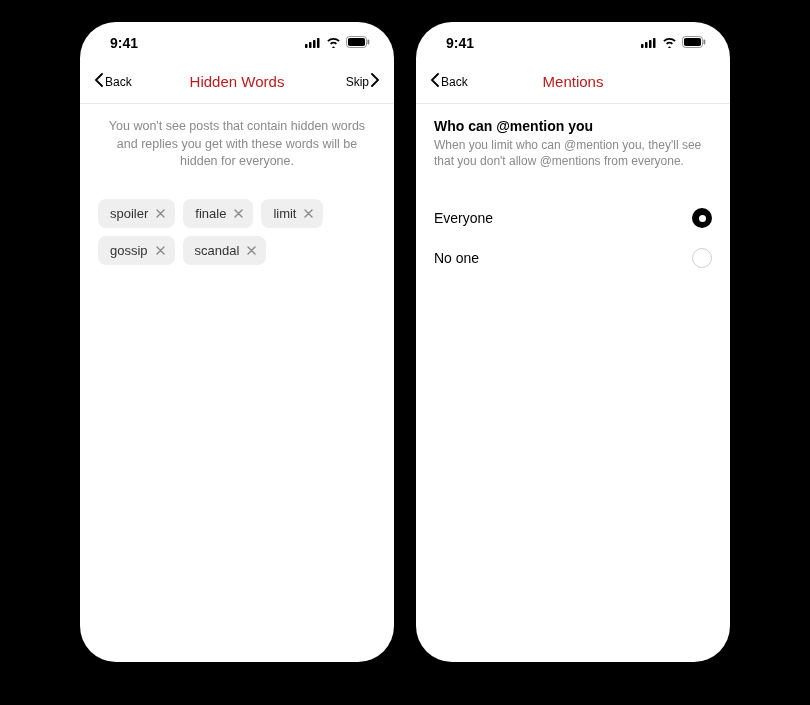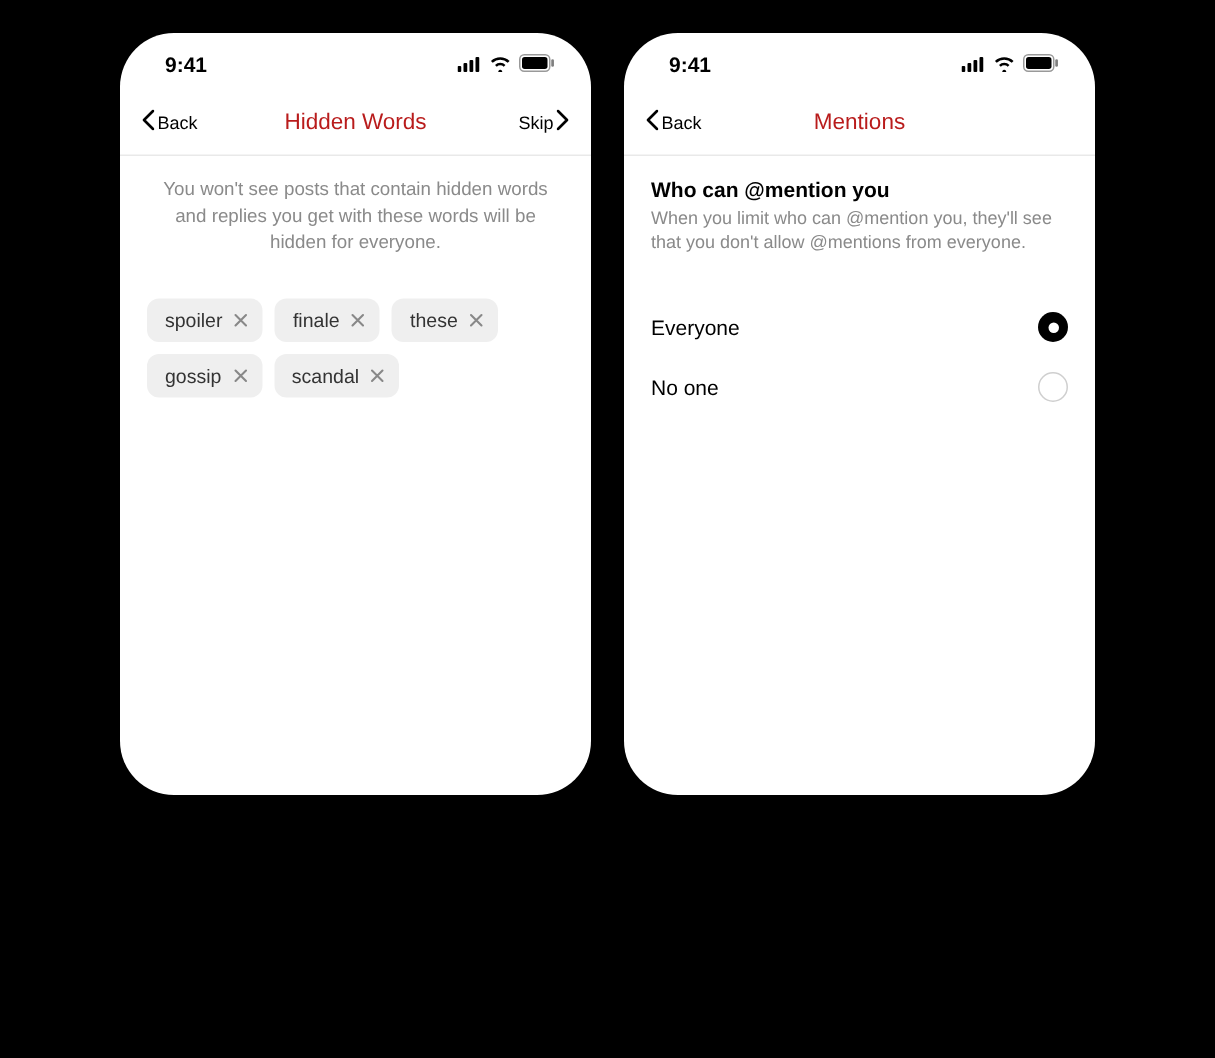--- a/index.html
+++ b/index.html
@@ -13,21 +13,21 @@
       height: 705px;
       font-family: -apple-system, BlinkMacSystemFont, "Segoe UI", Helvetica, Arial, sans-serif;
       display: flex;
       justify-content: center;
       align-items: flex-start;
       padding: 22px 0;
       gap: 22px;
     }
     .phone {
       width: 314px;
-      height: 508px;
+      height: 640px;
       background: #fff;
       border-radius: 36px;
       overflow: hidden;
       display: flex;
       flex-direction: column;
     }
     .status-bar {
       height: 42px;
       display: flex;
       align-items: center;
@@ -210,21 +210,21 @@
       </div>
       <div class="chip">
         <span>finale</span>
         <span class="chip-x">
             <svg width="9" height="9" viewBox="0 0 9 9">
               <path d="M1 1 L8 8 M8 1 L1 8" stroke="#888" stroke-width="1.4" stroke-linecap="round"></path>
             </svg>
           </span>
       </div>
       <div class="chip">
-        <span>these</span>
+        <span>limit</span>
         <span class="chip-x">
             <svg width="9" height="9" viewBox="0 0 9 9">
               <path d="M1 1 L8 8 M8 1 L1 8" stroke="#888" stroke-width="1.4" stroke-linecap="round"></path>
             </svg>
           </span>
       </div>
       <div class="chip">
         <span>gossip</span>
         <span class="chip-x">
             <svg width="9" height="9" viewBox="0 0 9 9">

